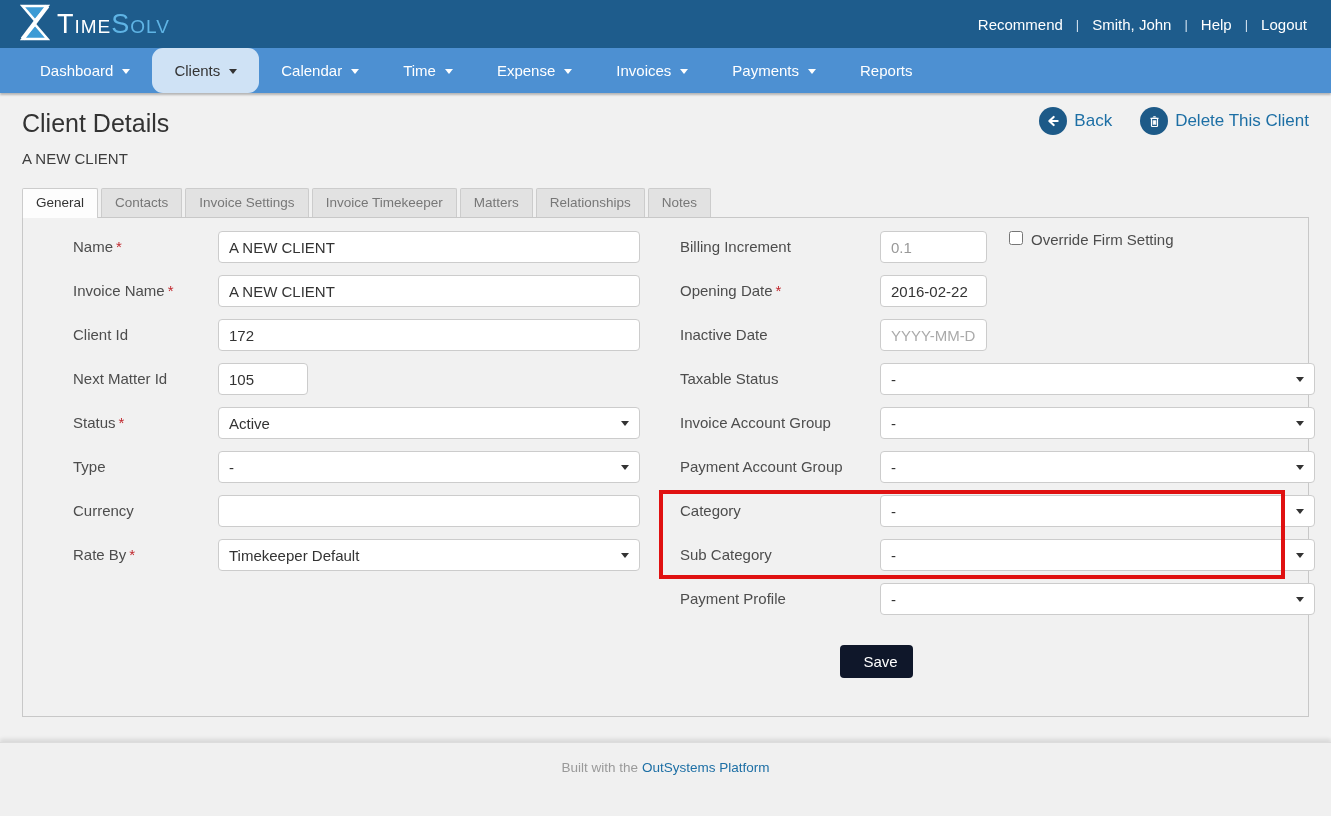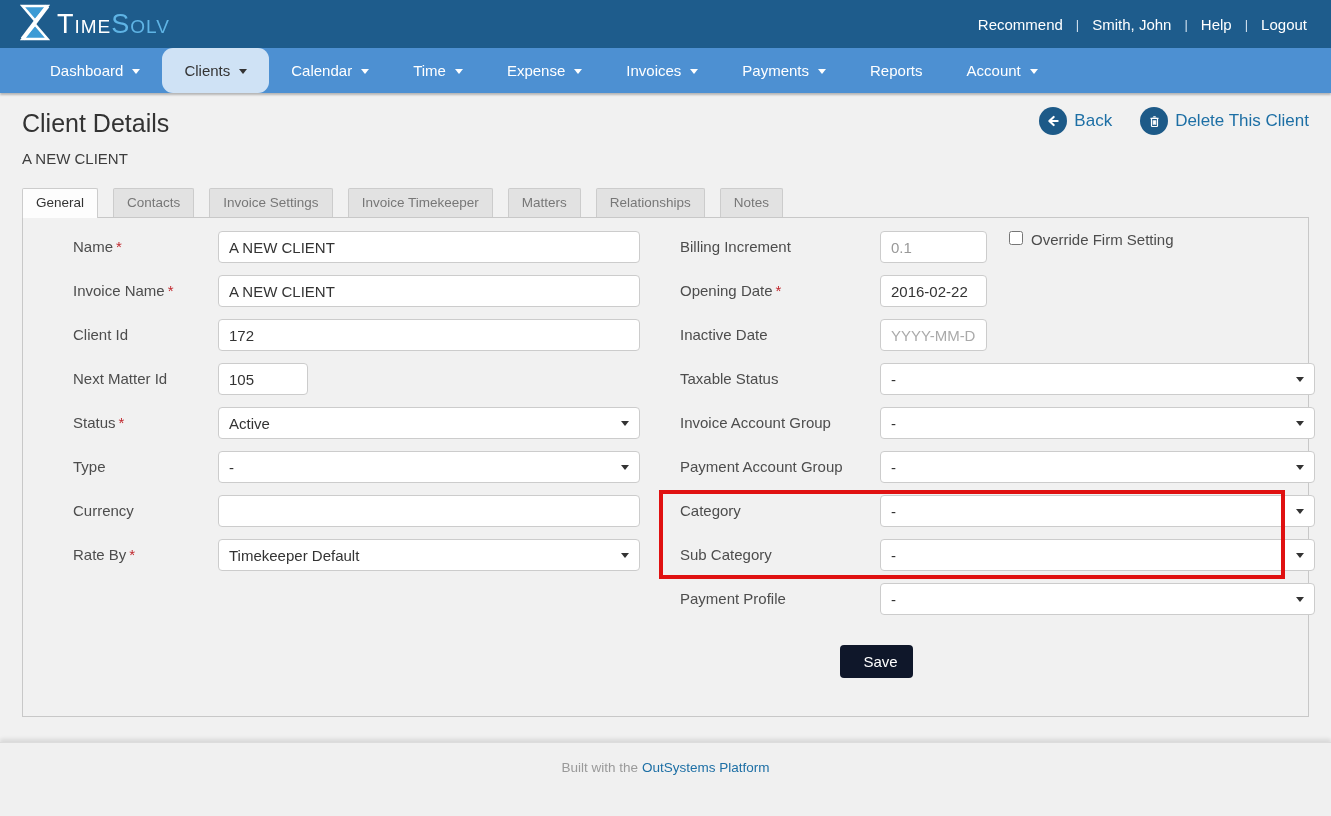--- a/index.html
+++ b/index.html
@@ -12,38 +12,38 @@
   .brand { display:flex; align-items:center; gap:7px; cursor:pointer; }
   .wordmark { color:#fff; font-weight:400; letter-spacing:1px; line-height:1; display:flex; align-items:baseline; }
   .wm-big { font-size:27px; }
   .wm-small { font-size:19px; }
   .wm-blue { color:#5FB4E5; }
   .toplinks { display:flex; align-items:center; gap:13px; color:#fff; font-size:15px;justify-content:center; }
   .toplinks a { color:#fff; text-decoration:none; cursor:pointer; }
   .toplinks .sep { color:#cfe0ee; font-size:13px; }
 
   
-  .mainnav { height:45px; background:#4D90D2; display:flex; align-items:stretch; padding-left:28px; box-shadow:0 2px 2px rgba(0,0,0,0.25); position:relative; z-index:5; }
+  .mainnav { height:45px; background:#4D90D2; display:flex; align-items:stretch; padding-left:18px; box-shadow:0 2px 2px rgba(0,0,0,0.25); position:relative; z-index:5; }
   .nav-item { display:flex; align-items:center; gap:9px; padding:0 22px; color:#fff; font-size:15px; cursor:pointer; }
   .nav-item .caret { width:0; height:0; border-left:4px solid transparent; border-right:4px solid transparent; border-top:5px solid #fff; margin-top:2px; }
   .nav-item.active { background:#CFE2F5; color:#333;border-radius:11px; }
   .nav-item.active .caret { border-top-color:#333; }
 
   
   .content { padding:0 22px; position:relative; }
   .page-head { position:relative; padding-top:16px; }
   .page-title { font-size:25px; font-weight:500; color:#333; }
   .page-subtitle { margin-top:12px; font-size:15px; color:#3d3d3d; }
   .actions { position:absolute; top:14px; right:0; display:flex; align-items:center; gap:28px; }
   .action { display:flex; align-items:center; gap:7px; cursor:pointer; color:#1D6FA5; font-size:17px; }
   .circle-icon { width:28px; height:28px; border-radius:50%; background:#1D5A88; display:flex; align-items:center; justify-content:center; }
 
   
   .tabs { display:flex; margin-top:21px; position:relative; z-index:2; }
-  .tab { font-size:13.5px; color:#777; background:#e2e2e2; border:1px solid #ccc; border-bottom:none; padding:6px 13px 7px; margin-right:15px; border-radius:2px 2px 0 0; cursor:pointer;text-align:center; }
+  .tab { font-size:13.5px; color:#777; background:#e2e2e2; border:1px solid #ccc; border-bottom:none; padding:6px 13px 7px; margin-right:3px; border-radius:2px 2px 0 0; cursor:pointer;text-align:center; }
   .tab.active { background:#fdfdfd; color:#333; margin-bottom:-1px; padding-bottom:8px; }
 
   
   .panel { position:relative; border:1px solid #c8c8c8; height:500px; background:#f1f1f1; padding:13px 10px; display:flex; }
   .col-left { width:607px; }
   .col-right { flex:1; }
   .row { display:flex; height:32px; margin-bottom:12px;margin-left:40px; }
   .lbl { width:145px; flex:none; font-size:15px; color:#4d4d4d; line-height:32px; }
   .col-right .lbl { width:200px; }
   .req { color:#C0262C; margin-left:3px; }
@@ -125,24 +125,20 @@
         <span>Invoices</span>
         <span class="caret"></span>
       </div>
     <div class="nav-item">
         <span>Payments</span>
         <span class="caret"></span>
       </div>
     <div class="nav-item">
         <span>Reports</span>
       </div>
-    <div class="nav-item">
-        <span>Account</span>
-        <span class="caret"></span>
-      </div>
   </nav>
 
   <main class="content">
     <div class="page-head">
       <h1 class="page-title">Client Details</h1>
       <div class="page-subtitle">A NEW CLIENT</div>
       <div class="actions">
         <div class="action">
           <span class="circle-icon">
             <svg width="16" height="16" viewBox="0 0 24 24">

